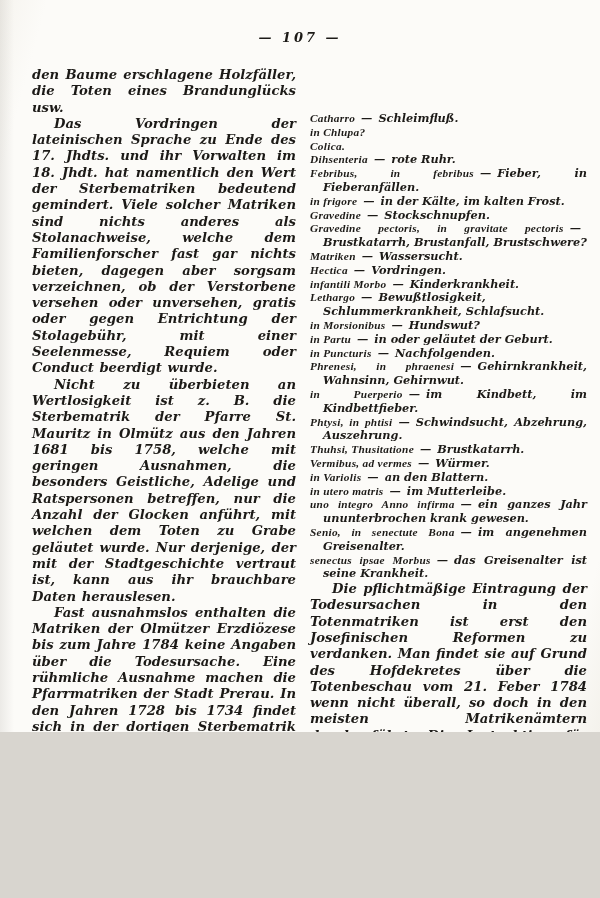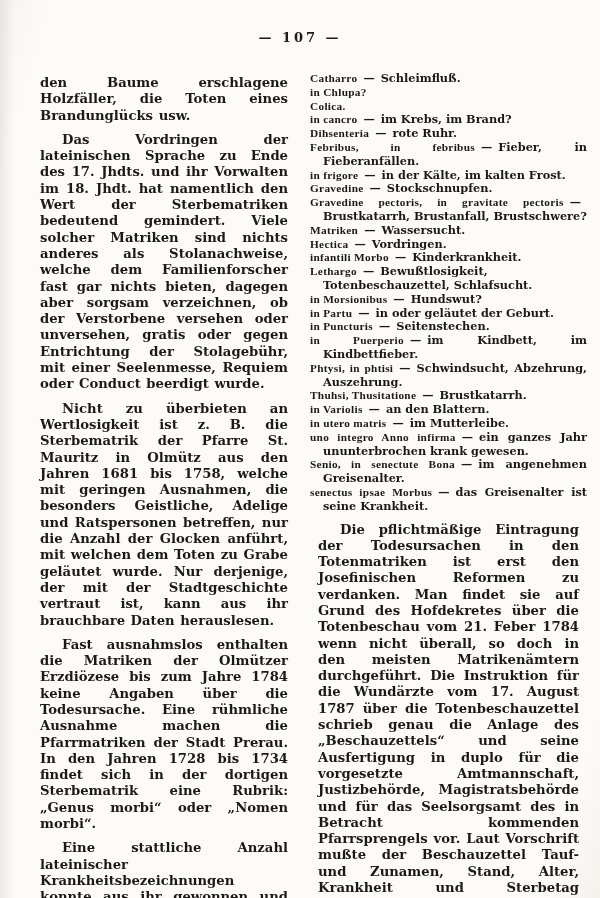--- a/index.html
+++ b/index.html
@@ -1,38 +1,39 @@
 <!DOCTYPE html>
 <html lang="de"><head>
 <meta charset="utf-8">
 <style>
   html,body{margin:0;padding:0;background:#d8d5cf;}
   .page{
-    width:600px;height:898px;
+    width:600px;height:732px;
     background:linear-gradient(105deg,#f6f4ef 0%,#fcfbf8 6%,#fcfbf8 94%,#f4f2ec 100%);
     position:relative;overflow:hidden;
     font-family:"DejaVu Serif",serif;color:#1c1a17;
     box-sizing:border-box;
+    font-style:italic;
   }
   .page-number{
     text-align:center;margin-top:30px;
     font-size:13px;font-weight:bold;letter-spacing:3px;
   }
   .columns{
     display:flex;margin:22px 13px 0 32px;gap:14px;
   }
   .col-left{width:264px;flex:none;}
   .col-right{width:277px;flex:none;padding-top:5px;}
   p.body{
-    margin:8px;font-size:13.2px;line-height:16.3px;
+    margin:0;font-size:13.2px;line-height:16.3px;
     font-weight:bold;text-align:justify;word-spacing:1px;
   }
   p.indent{text-indent:22px;}
   .entry-list{
-    font-size:11.3px;line-height:13.8px;font-weight:bold;
+    font-size:11.3px;line-height:13.8px;font-weight:bold;margin-top:40px;
   }
   .entry{
     padding-left:13px;text-indent:-13px;text-align:justify;
   }
   .lat{font-family:"Liberation Serif",serif;letter-spacing:0.3px;}
   .ger{font-family:"DejaVu Serif",serif;}
   .dash:not(:empty){padding:0 6px;}
   .closing-paragraph{margin-top:13px;}
   .edge-shade{
     position:absolute;left:0;top:0;width:14px;height:898px;
@@ -57,36 +58,37 @@
       <p class="body indent">Fast ausnahmslos enthalten die Matriken der Olmützer Erzdiözese bis zum Jahre 1784 keine Angaben über die Todesursache. Eine rühmliche Ausnahme machen die Pfarrmatriken der Stadt Prerau. In den Jahren 1728 bis 1734 findet sich in der dortigen Sterbematrik eine Rubrik: „Genus morbi“ oder „Nomen morbi“.</p>
       <p class="body indent">Eine stattliche Anzahl lateinischer Krankheitsbezeichnungen konnte aus ihr gewonnen und im Nachfolgenden auch die wahrscheinliche deutsche Übersetzung hinzugefügt werden:</p>
 
     </div>
 
     <div class="col-right">
       <div class="entry-list">
           <div class="entry"><span class="lat">Catharro</span><span class="dash">—</span><span class="ger">Schleimfluß.</span></div>
           <div class="entry"><span class="lat">in Chlupa?</span><span class="dash"></span><span class="ger"></span></div>
           <div class="entry"><span class="lat">Colica.</span><span class="dash"></span><span class="ger"></span></div>
-          <div class="entry"><span class="lat">in cancro</span><span class="dash">—</span><span class="ger">im Krebs, im Brand?</span></div>
           <div class="entry"><span class="lat">Dihsenteria</span><span class="dash">—</span><span class="ger">rote Ruhr.</span></div>
           <div class="entry"><span class="lat">Febribus, in febribus</span><span class="dash">—</span><span class="ger">Fieber, in Fieberanfällen.</span></div>
           <div class="entry"><span class="lat">in frigore</span><span class="dash">—</span><span class="ger">in der Kälte, im kalten Frost.</span></div>
           <div class="entry"><span class="lat">Gravedine</span><span class="dash">—</span><span class="ger">Stockschnupfen.</span></div>
           <div class="entry"><span class="lat">Gravedine pectoris, in gravitate pectoris</span><span class="dash">—</span><span class="ger">Brustkatarrh, Brustanfall, Brustschwere?</span></div>
           <div class="entry"><span class="lat">Matriken</span><span class="dash">—</span><span class="ger">Wassersucht.</span></div>
           <div class="entry"><span class="lat">Hectica</span><span class="dash">—</span><span class="ger">Vordringen.</span></div>
           <div class="entry"><span class="lat">infantili Morbo</span><span class="dash">—</span><span class="ger">Kinderkrankheit.</span></div>
-          <div class="entry"><span class="lat">Lethargo</span><span class="dash">—</span><span class="ger">Bewußtlosigkeit, Totenbeschauzettel, Schlafsucht.</span></div>
+          <div class="entry"><span class="lat">Lethargo</span><span class="dash">—</span><span class="ger">Bewußtlosigkeit, Schlummerkrankheit, Schlafsucht.</span></div>
           <div class="entry"><span class="lat">in Morsionibus</span><span class="dash">—</span><span class="ger">Hundswut?</span></div>
           <div class="entry"><span class="lat">in Partu</span><span class="dash">—</span><span class="ger">in oder geläutet der Geburt.</span></div>
-          <div class="entry"><span class="lat">in Puncturis</span><span class="dash">—</span><span class="ger">Seitenstechen.</span></div>
+          <div class="entry"><span class="lat">in Puncturis</span><span class="dash">—</span><span class="ger">Nachfolgenden.</span></div>
+          <div class="entry"><span class="lat">Phrenesi, in phraenesi</span><span class="dash">—</span><span class="ger">Gehirnkrankheit, Wahnsinn, Gehirnwut.</span></div>
           <div class="entry"><span class="lat">in Puerperio</span><span class="dash">—</span><span class="ger">im Kindbett, im Kindbettfieber.</span></div>
           <div class="entry"><span class="lat">Phtysi, in phtisi</span><span class="dash">—</span><span class="ger">Schwindsucht, Abzehrung, Auszehrung.</span></div>
           <div class="entry"><span class="lat">Thuhsi, Thusitatione</span><span class="dash">—</span><span class="ger">Brustkatarrh.</span></div>
+          <div class="entry"><span class="lat">Vermibus, ad vermes</span><span class="dash">—</span><span class="ger">Würmer.</span></div>
           <div class="entry"><span class="lat">in Variolis</span><span class="dash">—</span><span class="ger">an den Blattern.</span></div>
           <div class="entry"><span class="lat">in utero matris</span><span class="dash">—</span><span class="ger">im Mutterleibe.</span></div>
           <div class="entry"><span class="lat">uno integro Anno infirma</span><span class="dash">—</span><span class="ger">ein ganzes Jahr ununterbrochen krank gewesen.</span></div>
           <div class="entry"><span class="lat">Senio, in senectute Bona</span><span class="dash">—</span><span class="ger">im angenehmen Greisenalter.</span></div>
           <div class="entry"><span class="lat">senectus ipsae Morbus</span><span class="dash">—</span><span class="ger">das Greisenalter ist seine Krankheit.</span></div>
         </div>
       <p class="body indent closing-paragraph">Die pflichtmäßige Eintragung der Todesursachen in den Totenmatriken ist erst den Josefinischen Reformen zu verdanken. Man findet sie auf Grund des Hofdekretes über die Totenbeschau vom 21. Feber 1784 wenn nicht überall, so doch in den meisten Matrikenämtern durchgeführt. Die Instruktion für die Wundärzte vom 17. August 1787 über die Totenbeschauzettel schrieb genau die Anlage des „Beschauzettels“ und seine Ausfertigung in duplo für die vorgesetzte Amtmannschaft, Justizbehörde, Magistratsbehörde und für das Seelsorgsamt des in Betracht kommenden Pfarrsprengels vor. Laut Vorschrift mußte der Beschauzettel Tauf- und Zunamen, Stand, Alter, Krankheit und Sterbetag enthalten. Das der Instruktion beigegebene Muster lautete:</p>
     </div>
 
   </div>

